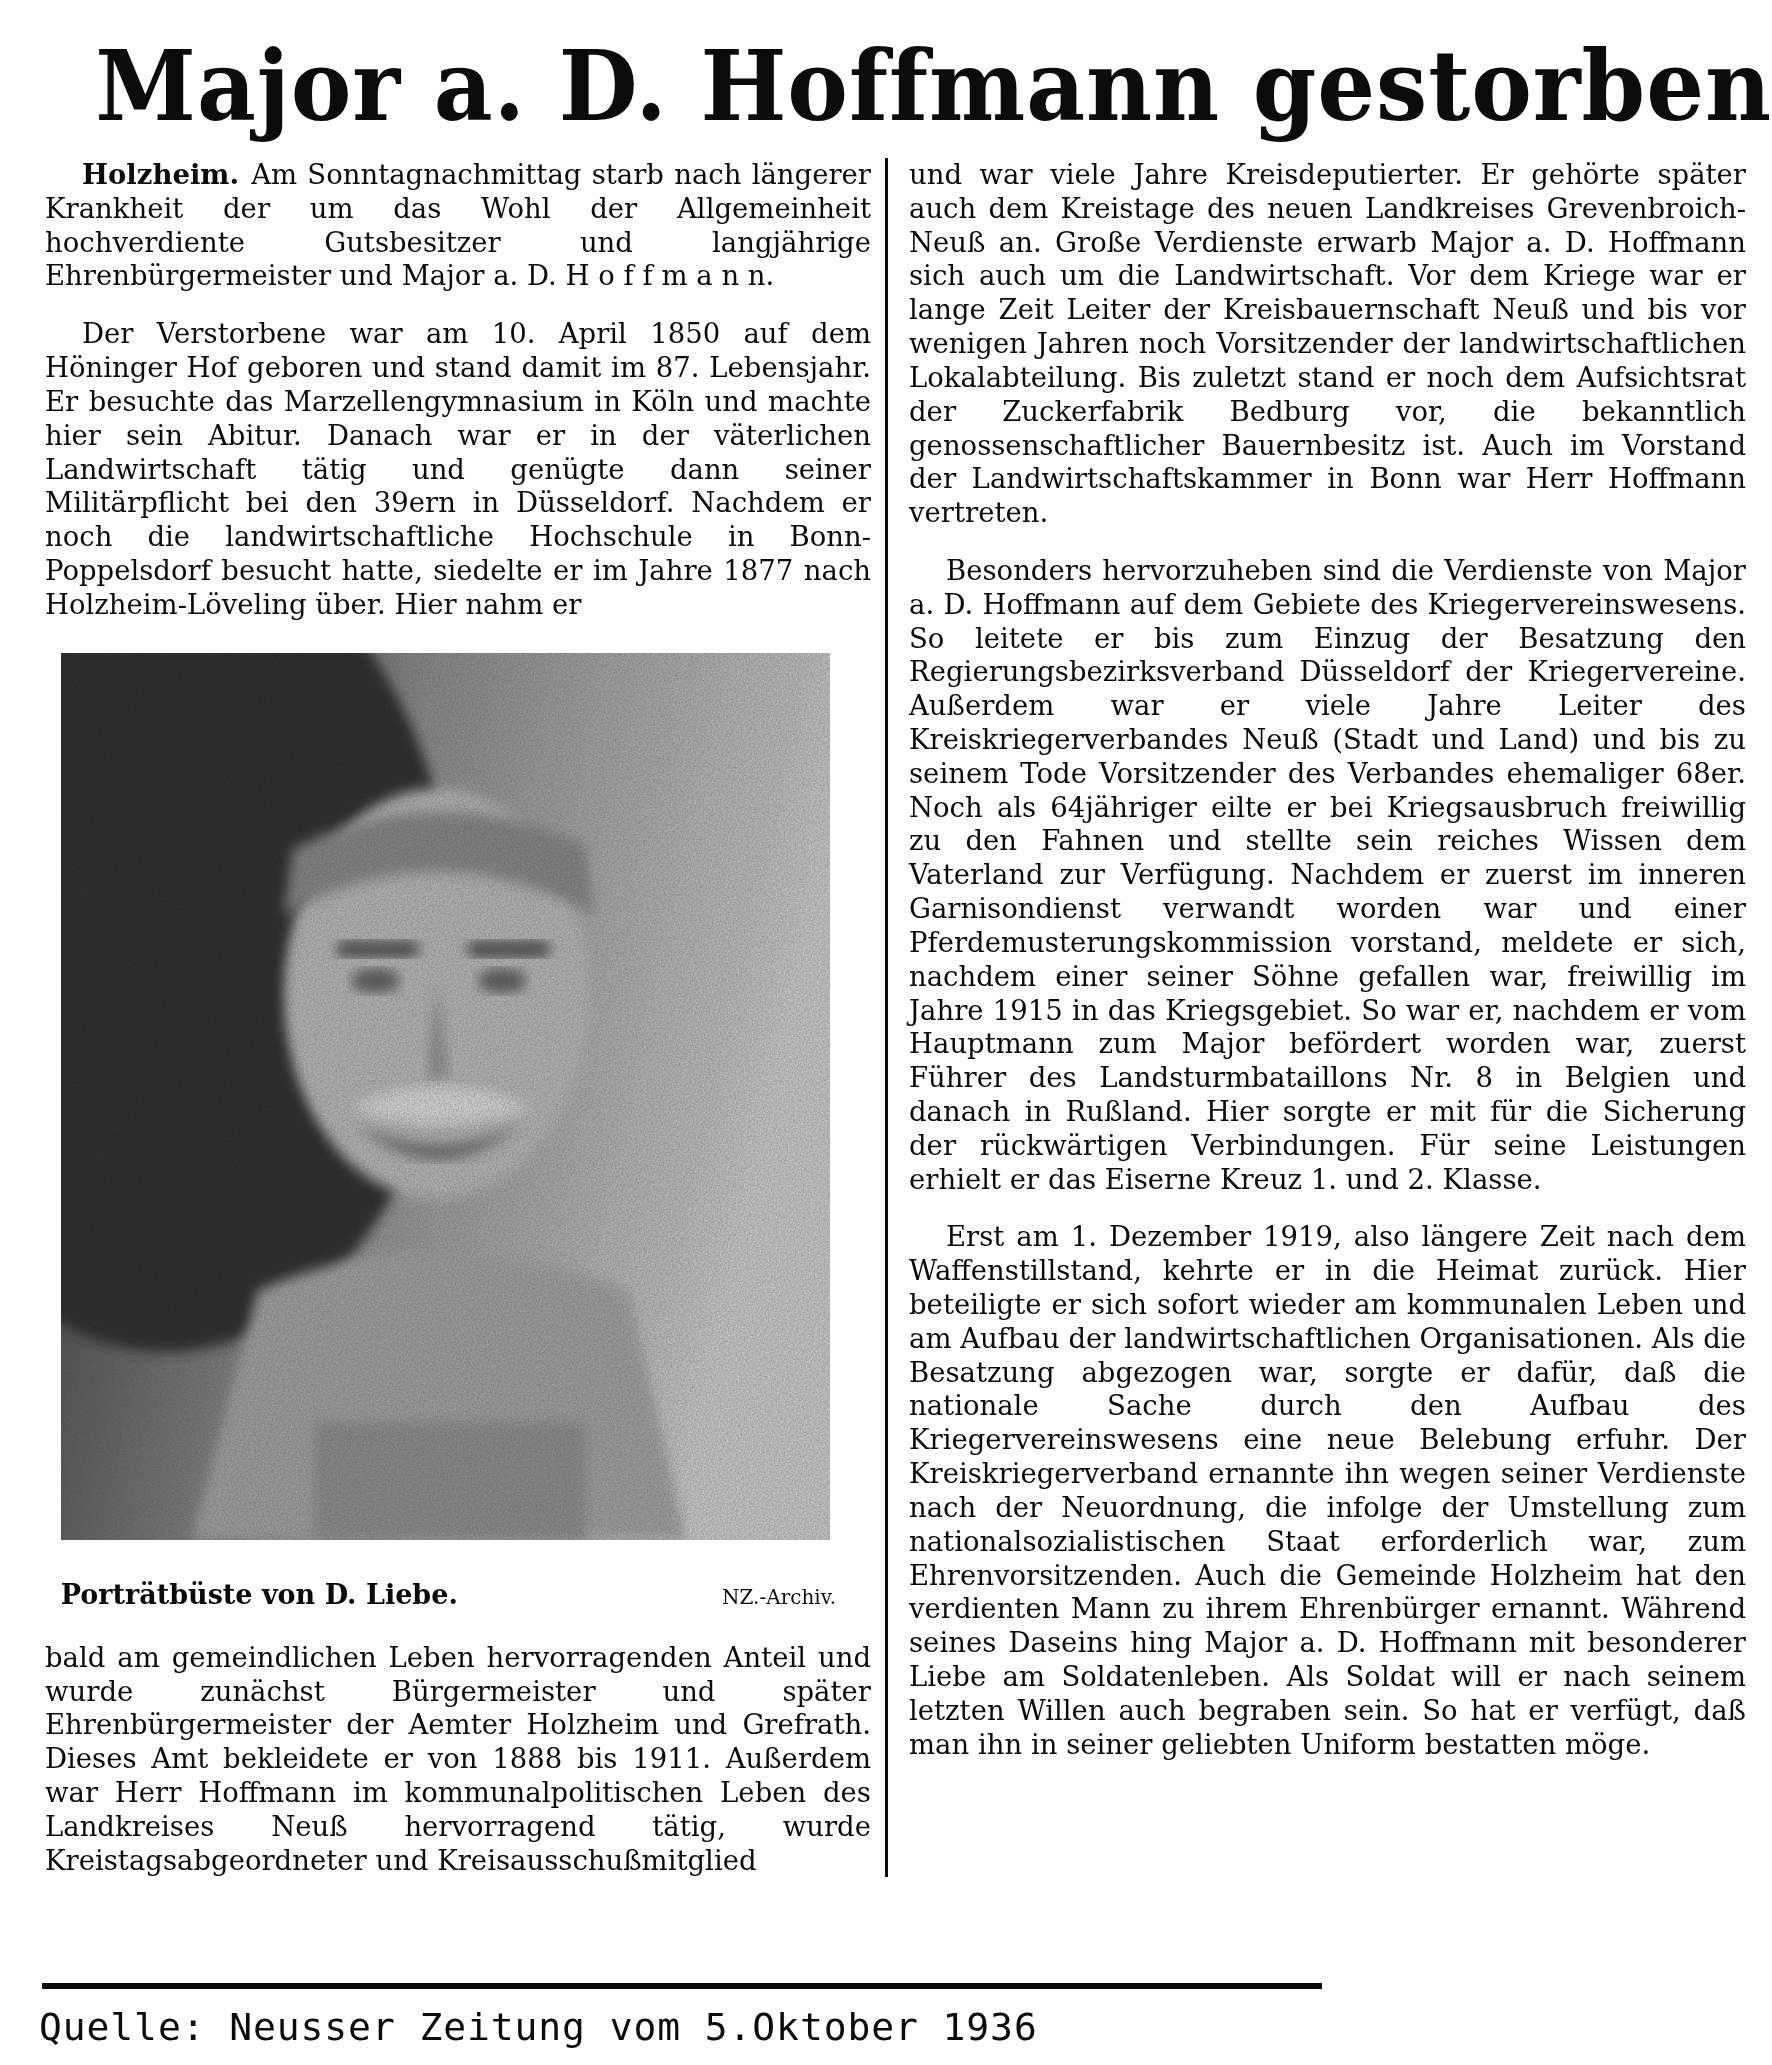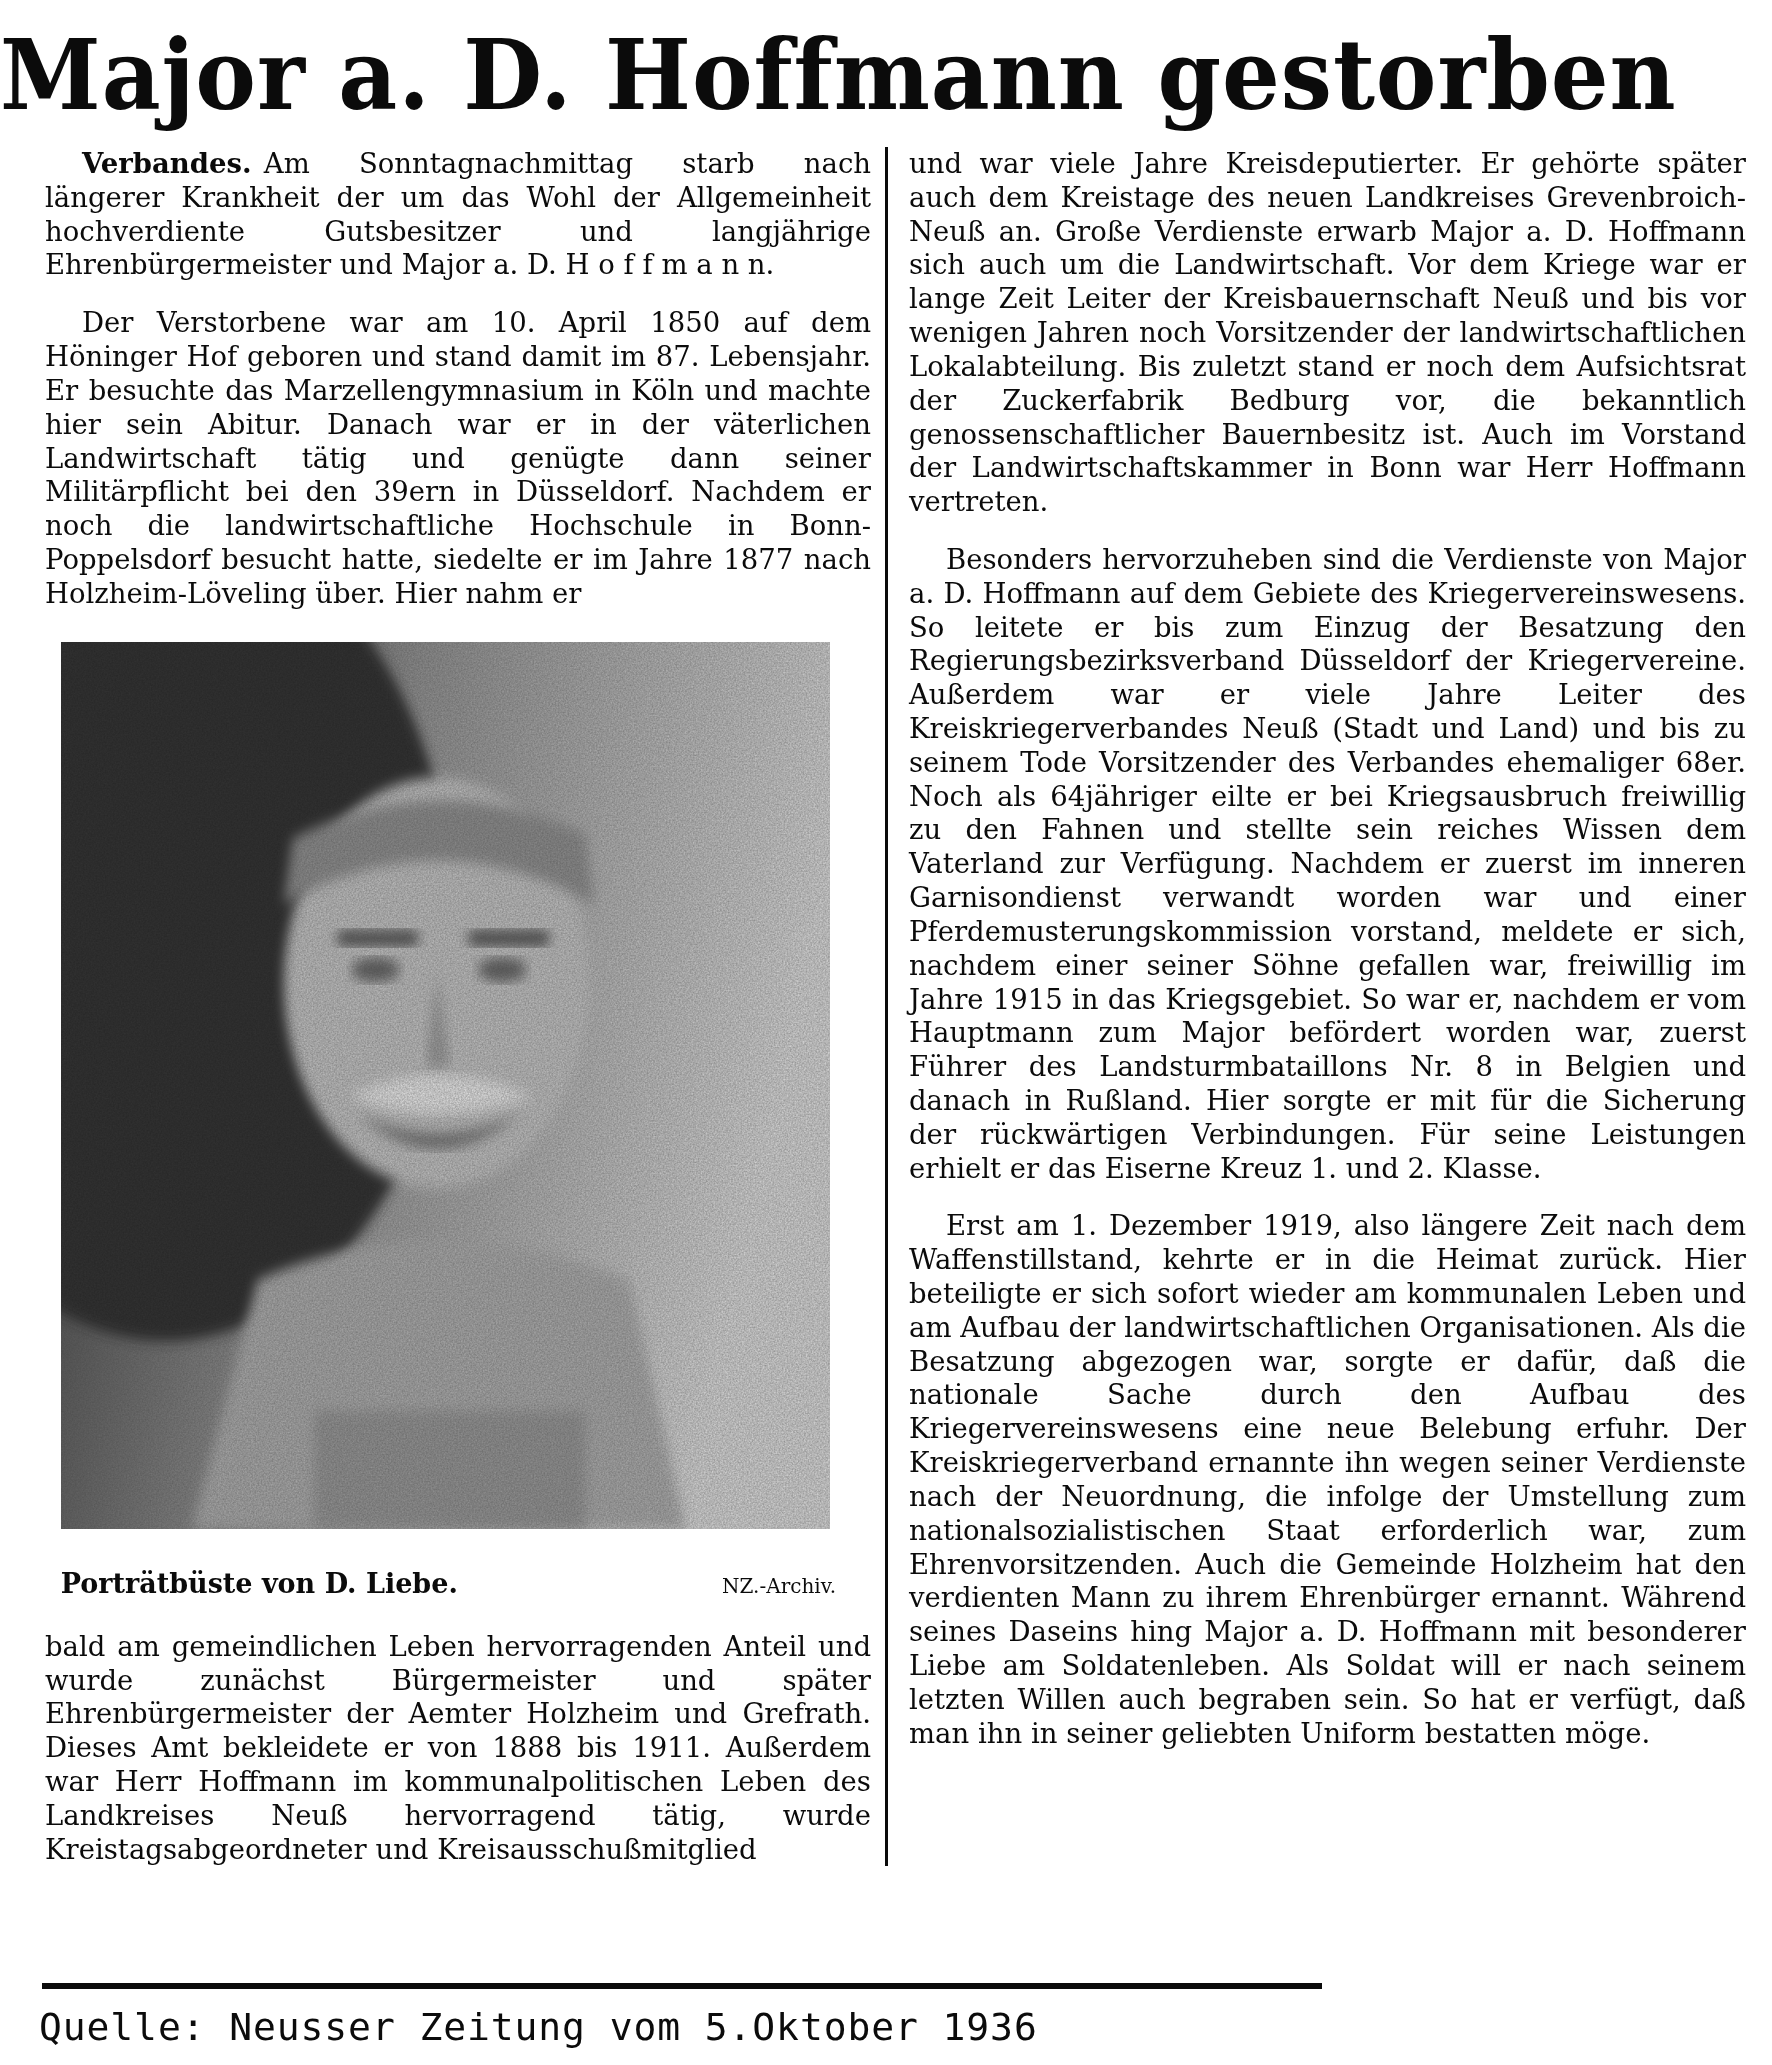--- a/index.html
+++ b/index.html
@@ -5,21 +5,21 @@
   html,body{margin:0;padding:0;background:#ffffff;}
   .page{
     position:relative;
     width:1772px;height:2066px;
     background:#ffffff;
     color:#0b0b0b;
     overflow:hidden;
     font-family:"DejaVu Serif", serif;
   }
   
-  .masthead{ text-align:left; padding-top:30px; }
+  .masthead{ text-align:right; padding-top:41px; }
   .title{
     font-size:91px; line-height:1.0; font-weight:bold;
     letter-spacing:0.9px; margin:0;
     transform:scaleY(1.06);
   }
   .subtitle{
     font-size:40px; font-weight:bold; margin:23px 0 0 0; letter-spacing:0.4px;
   }
   
   .columns{
@@ -65,21 +65,21 @@
 
 <div class="page">
 
   <div class="masthead">
     <h1 class="title">Major a. D. Hoffmann gestorben</h1>
   </div>
 
   <div class="columns">
 
     <div class="col-left">
-      <p class="indent"><span class="dateline">Verbandes.</span><span>Am Sonntagnachmittag starb nach längerer Krankheit der um das Wohl der Allgemeinheit hochverdiente Gutsbesitzer und langjährige Ehrenbürgermeister und Major a. D. H o f f m a n n.</span></p>
+      <p class="indent"><span class="dateline">Holzheim.</span><span>Am Sonntagnachmittag starb nach längerer Krankheit der um das Wohl der Allgemeinheit hochverdiente Gutsbesitzer und langjährige Ehrenbürgermeister und Major a. D. H o f f m a n n.</span></p>
       <p class="indent spaced">Der Verstorbene war am 10. April 1850 auf dem Höninger Hof geboren und stand damit im 87. Lebensjahr. Er besuchte das Marzellengymnasium in Köln und machte hier sein Abitur. Danach war er in der väterlichen Landwirtschaft tätig und genügte dann seiner Militärpflicht bei den 39ern in Düsseldorf. Nachdem er noch die landwirtschaftliche Hochschule in Bonn-Poppelsdorf besucht hatte, siedelte er im Jahre 1877 nach Holzheim-Löveling über. Hier nahm er</p>
 
       <div class="figure">
         <div class="photo-frame">
           <svg viewBox="0 0 880 1015" preserveAspectRatio="none" aria-hidden="true">
             <defs>
               <linearGradient id="bgGrad" x1="0" y1="0" x2="1" y2="0.25">
                 <stop offset="0" stop-color="#2f2f2f"></stop>
                 <stop offset="0.45" stop-color="#8f8f8f"></stop>
                 <stop offset="1" stop-color="#d9d9d9"></stop>

